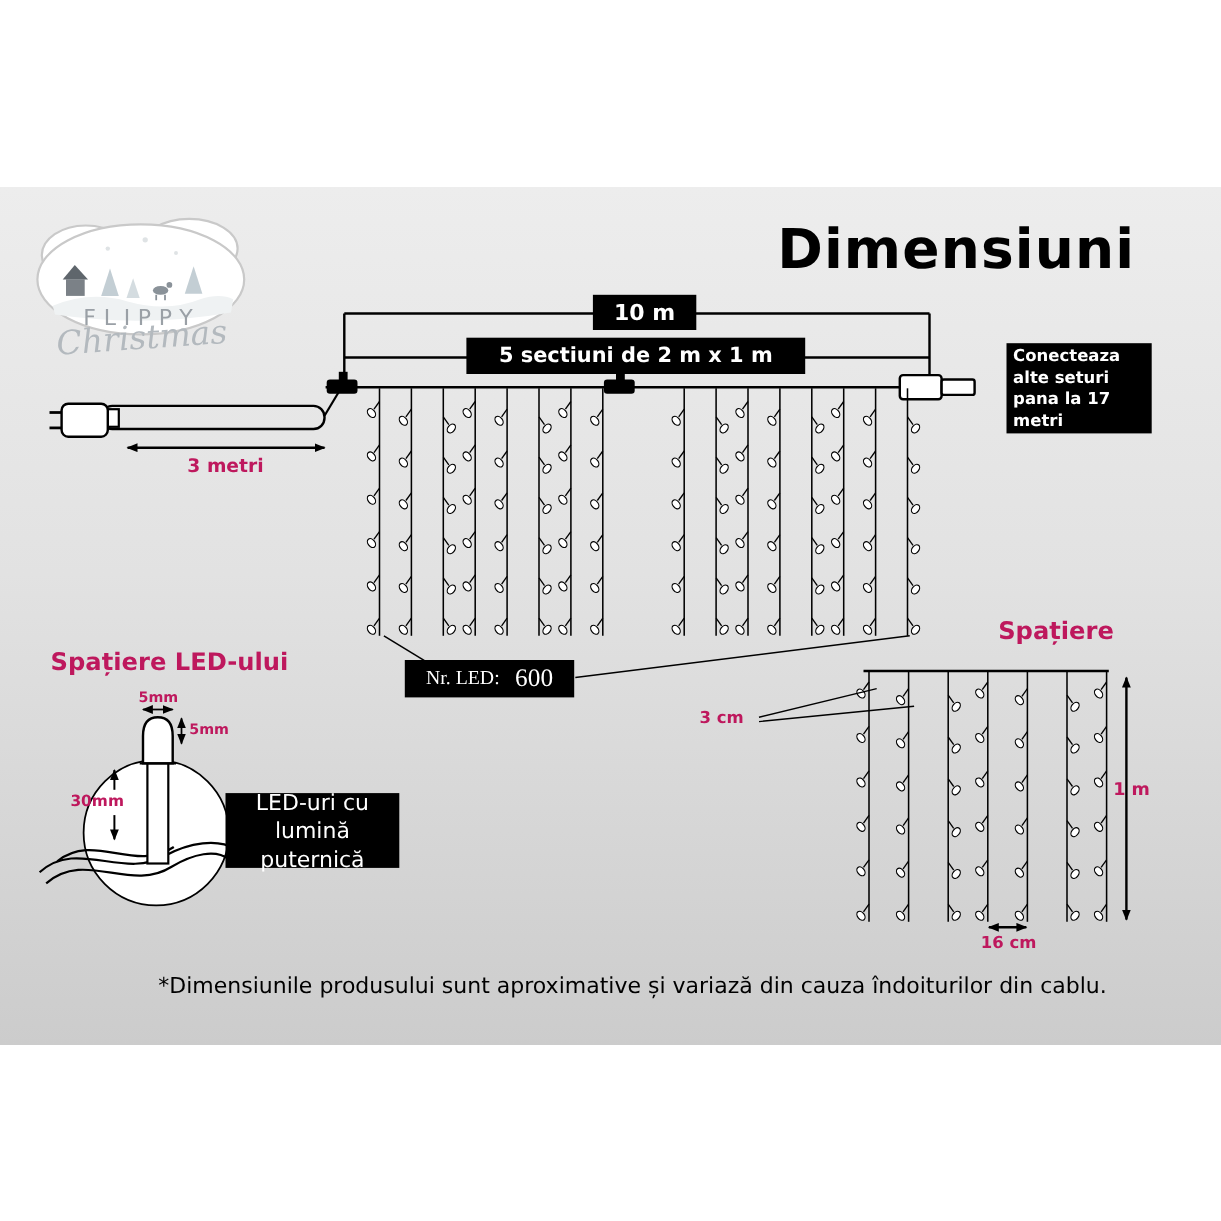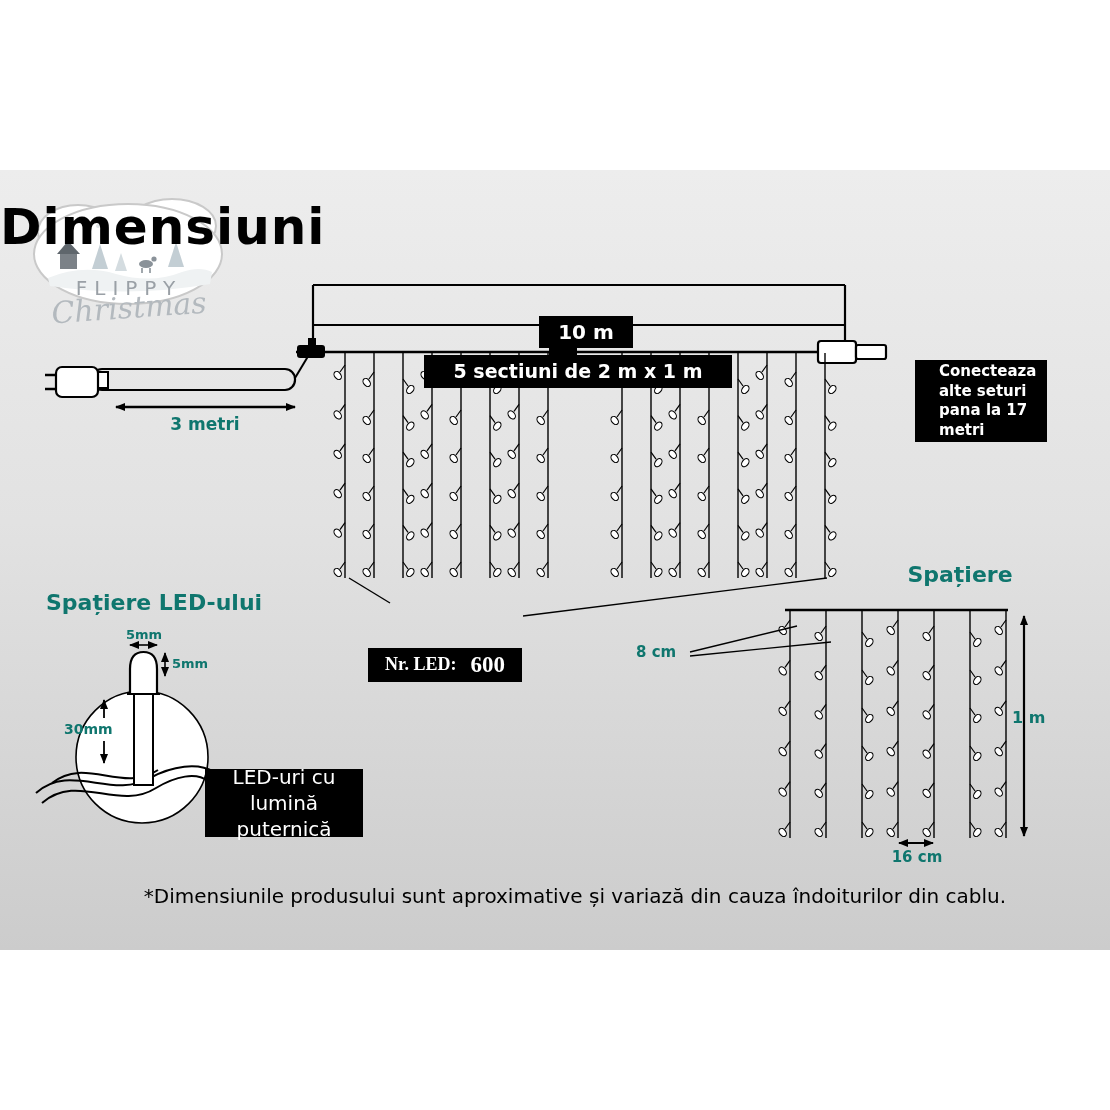--- a/index.html
+++ b/index.html
@@ -10,38 +10,38 @@
   }
   #stage{position:relative;width:1110px;height:1110px;overflow:hidden;background:#fff;}
   #gray-band{
     position:absolute;left:0;top:170px;width:1110px;height:780px;
     background:linear-gradient(180deg,#ededed 0%,#e2e2e2 45%,#cccccc 100%);
     z-index:0;
   }
   #scene{position:absolute;left:0;top:0;z-index:2;}
   #title{
     position:absolute;left:0;top:198px;width:1032px;margin:0;
-    text-align:left;font-size:50px;font-weight:700;color:#000;z-index:3;
+    text-align:right;font-size:50px;font-weight:700;color:#000;z-index:3;
     letter-spacing:1px;
   }
   .blackbox{
     position:absolute;background:#000;color:#fff;z-index:3;
     display:flex;align-items:center;justify-content:center;
-    font-weight:700;line-height:1.3;text-align:center;box-sizing:border-box;margin-top:48px;
+    font-weight:700;line-height:1.3;text-align:center;box-sizing:border-box;
   }
   #box-10m{left:539px;top:268px;width:94px;height:32px;font-size:20px;}
   #box-sections{left:424px;top:307px;width:308px;height:33px;font-size:19px;}
   #box-connect{left:915px;top:312px;width:132px;height:82px;font-size:15px;
-    justify-content:flex-start;text-align:left;padding:6px 24px;}
+    justify-content:flex-start;text-align:left;padding:6px 6px;}
   #box-nrled{left:368px;top:600px;width:154px;height:34px;
-    font-family:"Liberation Serif","DejaVu Serif",serif;font-weight:700;gap:14px;}
+    font-family:"Liberation Serif","DejaVu Serif",serif;font-weight:400;gap:14px;}
   #box-nrled .nl-label{font-size:18px;}
   #box-nrled .nl-value{font-size:23px;}
   #box-lednote{left:205px;top:721px;width:158px;height:68px;font-size:20px;font-weight:400;padding:4px 8px;}
-  .lbl{position:absolute;z-index:3;color:#0f766e;font-weight:700;}
+  .lbl{position:absolute;z-index:3;color:#be185d;font-weight:700;}
   #lbl-3m{left:115px;top:414px;width:180px;text-align:center;font-size:17px;}
   #lbl-marimea{left:46px;top:590px;font-size:22px;font-weight:700;}
   #lbl-spatiere{left:870px;top:562px;width:180px;text-align:center;font-size:22px;}
   #lbl-5mm-w{left:116px;top:627px;width:56px;text-align:center;font-size:13px;}
   #lbl-5mm-h{left:172px;top:656px;font-size:13px;}
   #lbl-30mm{left:64px;top:721px;font-size:14px;}
   #lbl-9cm{left:636px;top:643px;font-size:15px;}
   #lbl-1m{left:1012px;top:708px;font-size:16px;}
   #lbl-16cm{left:882px;top:848px;width:70px;text-align:center;font-size:15px;}
   #footer-note{
@@ -480,19 +480,19 @@
   </div>
 
   <div class="blackbox" id="box-lednote">LED-uri cu lumină puternică</div>
 
   <div class="lbl" id="lbl-3m">3 metri</div>
   <div class="lbl" id="lbl-marimea">Spațiere LED-ului</div>
   <div class="lbl" id="lbl-spatiere">Spațiere</div>
   <div class="lbl" id="lbl-5mm-w">5mm</div>
   <div class="lbl" id="lbl-5mm-h">5mm</div>
   <div class="lbl" id="lbl-30mm">30mm</div>
-  <div class="lbl" id="lbl-9cm">8 cm</div>
+  <div class="lbl" id="lbl-9cm">3 cm</div>
   <div class="lbl" id="lbl-1m">1 m</div>
   <div class="lbl" id="lbl-16cm">16 cm</div>
 
   <div id="footer-note">*Dimensiunile produsului sunt aproximative și variază din cauza îndoiturilor din cablu.</div>
 
 </div>
 
 </body></html>

